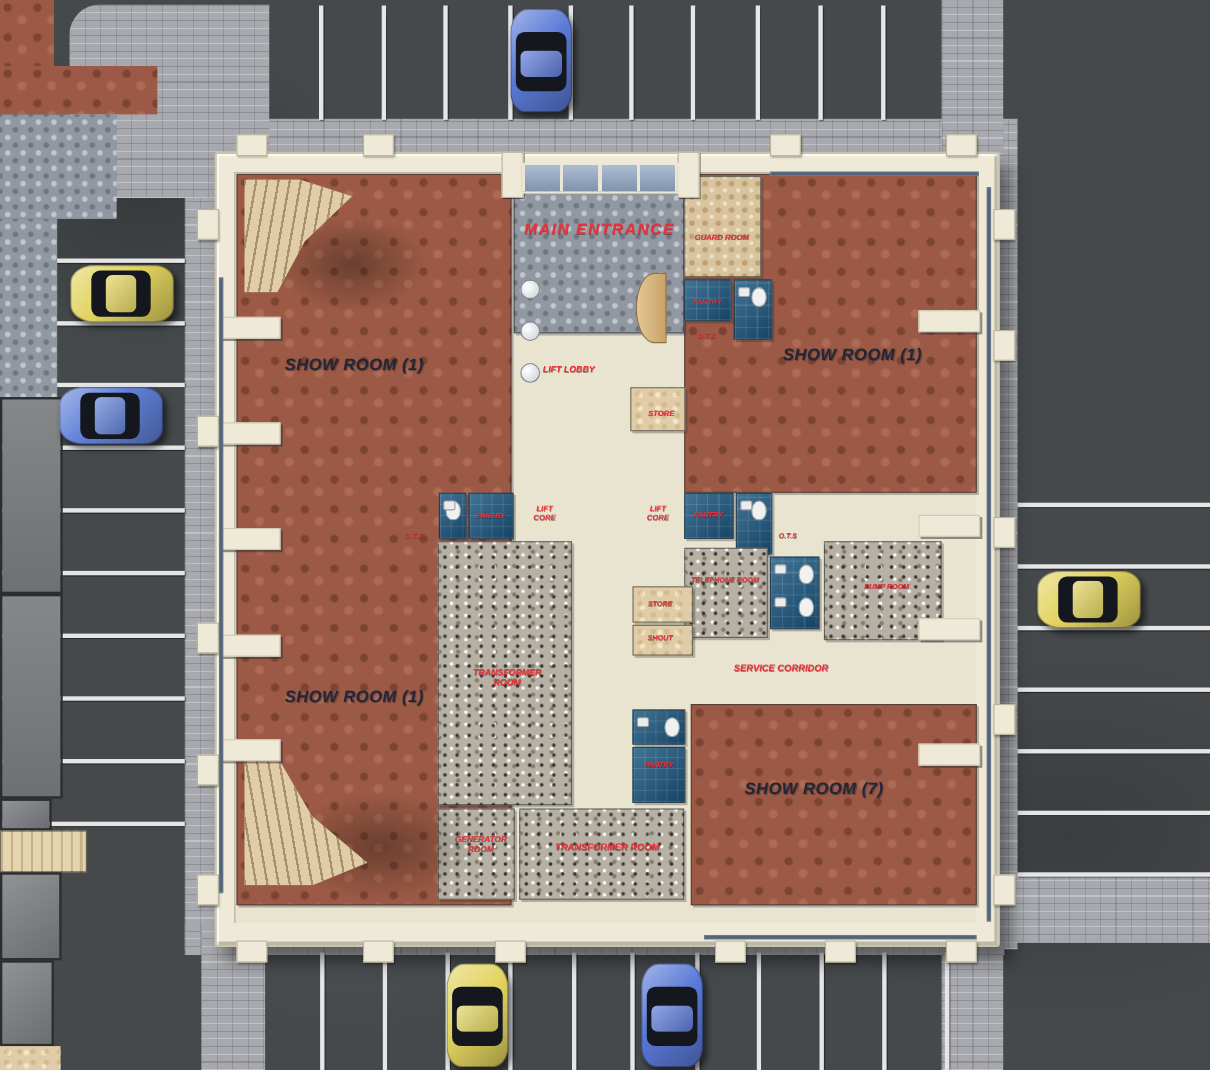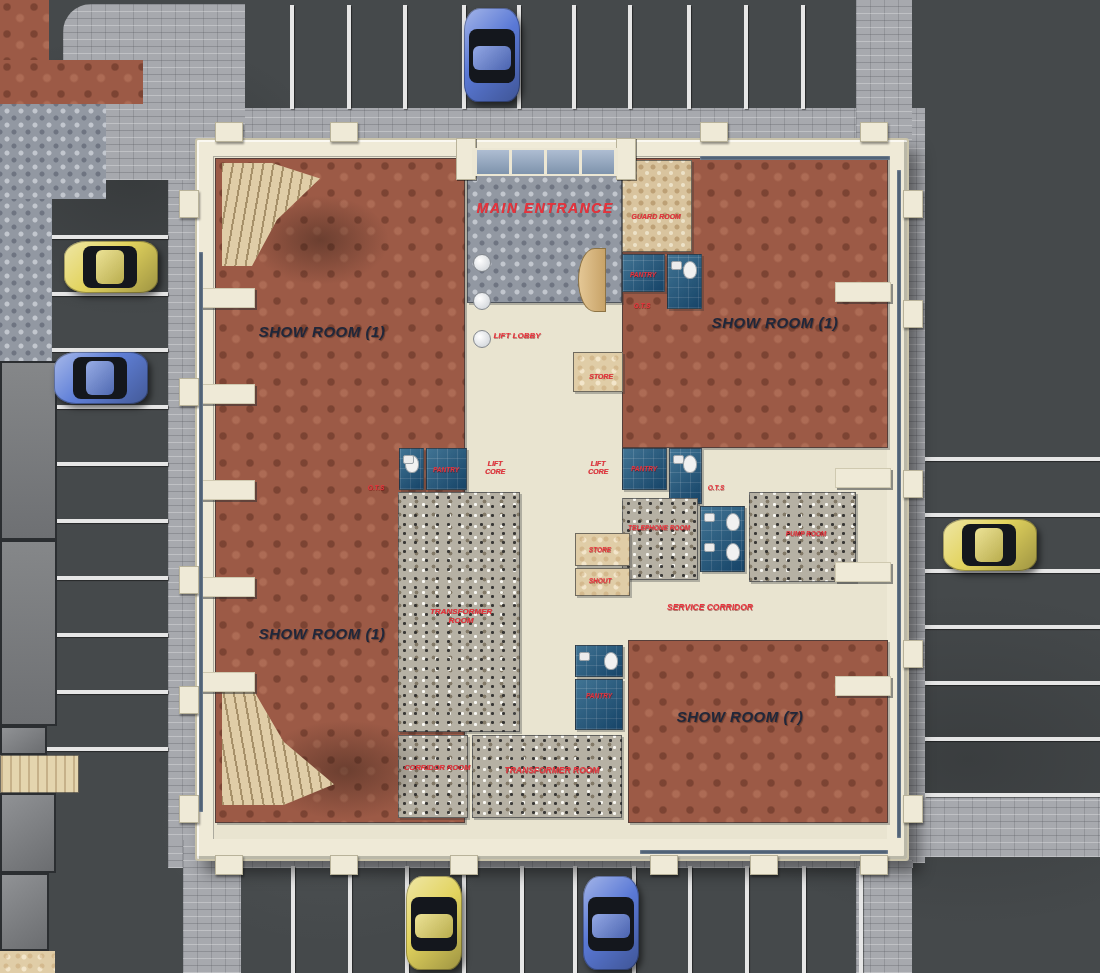--- a/index.html
+++ b/index.html
@@ -276,21 +276,21 @@
       <div class="lbl red" style="left: 376px; top: 488px; font-size: 6.5px;">O.T.S</div>
       <div class="lbl red" style="left: 446px; top: 470px; font-size: 6.5px;">PANTRY</div>
       <div class="lbl red" style="left: 644px; top: 469px; font-size: 6.5px;">PANTRY</div>
       <div class="lbl red" style="left: 716px; top: 488px; font-size: 6.5px;">O.T.S</div>
       <div class="lbl red wrap" style="left: 659px; top: 528px; font-size: 6.5px; width: 62px;">TELEPHONE ROOM</div>
       <div class="lbl red" style="left: 806px; top: 534px; font-size: 6.5px;">PUMP ROOM</div>
       <div class="lbl red" style="left: 600px; top: 550px; font-size: 6.5px;">STORE</div>
       <div class="lbl red" style="left: 600px; top: 581px; font-size: 6.5px;">SHOUT</div>
       <div class="lbl red" style="left: 710px; top: 608px; font-size: 8.5px;">SERVICE CORRIDOR</div>
       <div class="lbl red wrap" style="left: 461px; top: 616px; font-size: 8px; width: 72px;">TRANSFORMER ROOM</div>
-      <div class="lbl red wrap" style="left: 437px; top: 768px; font-size: 7.5px; width: 68px;">CORRIDOR ROOM</div>
+      <div class="lbl red wrap" style="left: 437px; top: 768px; font-size: 7.5px; width: 68px;">GENERATOR ROOM</div>
       <div class="lbl red wrap" style="left: 552px; top: 771px; font-size: 8.5px; width: 95px;">TRANSFORMER ROOM</div>
       <div class="lbl red" style="left: 599px; top: 696px; font-size: 6.5px;">PANTRY</div>
     </div>
   <div class="layer" id="carlayer">
       <div class="car car-v" style="left: 464px; top: 8px; --cc: #5a79d6;">
         <div class="cab"></div>
         <div class="roof"></div>
       </div>
       <div class="car car-h" style="left: 64px; top: 241px; --cc: #e2d35e;">
         <div class="cab"></div>

